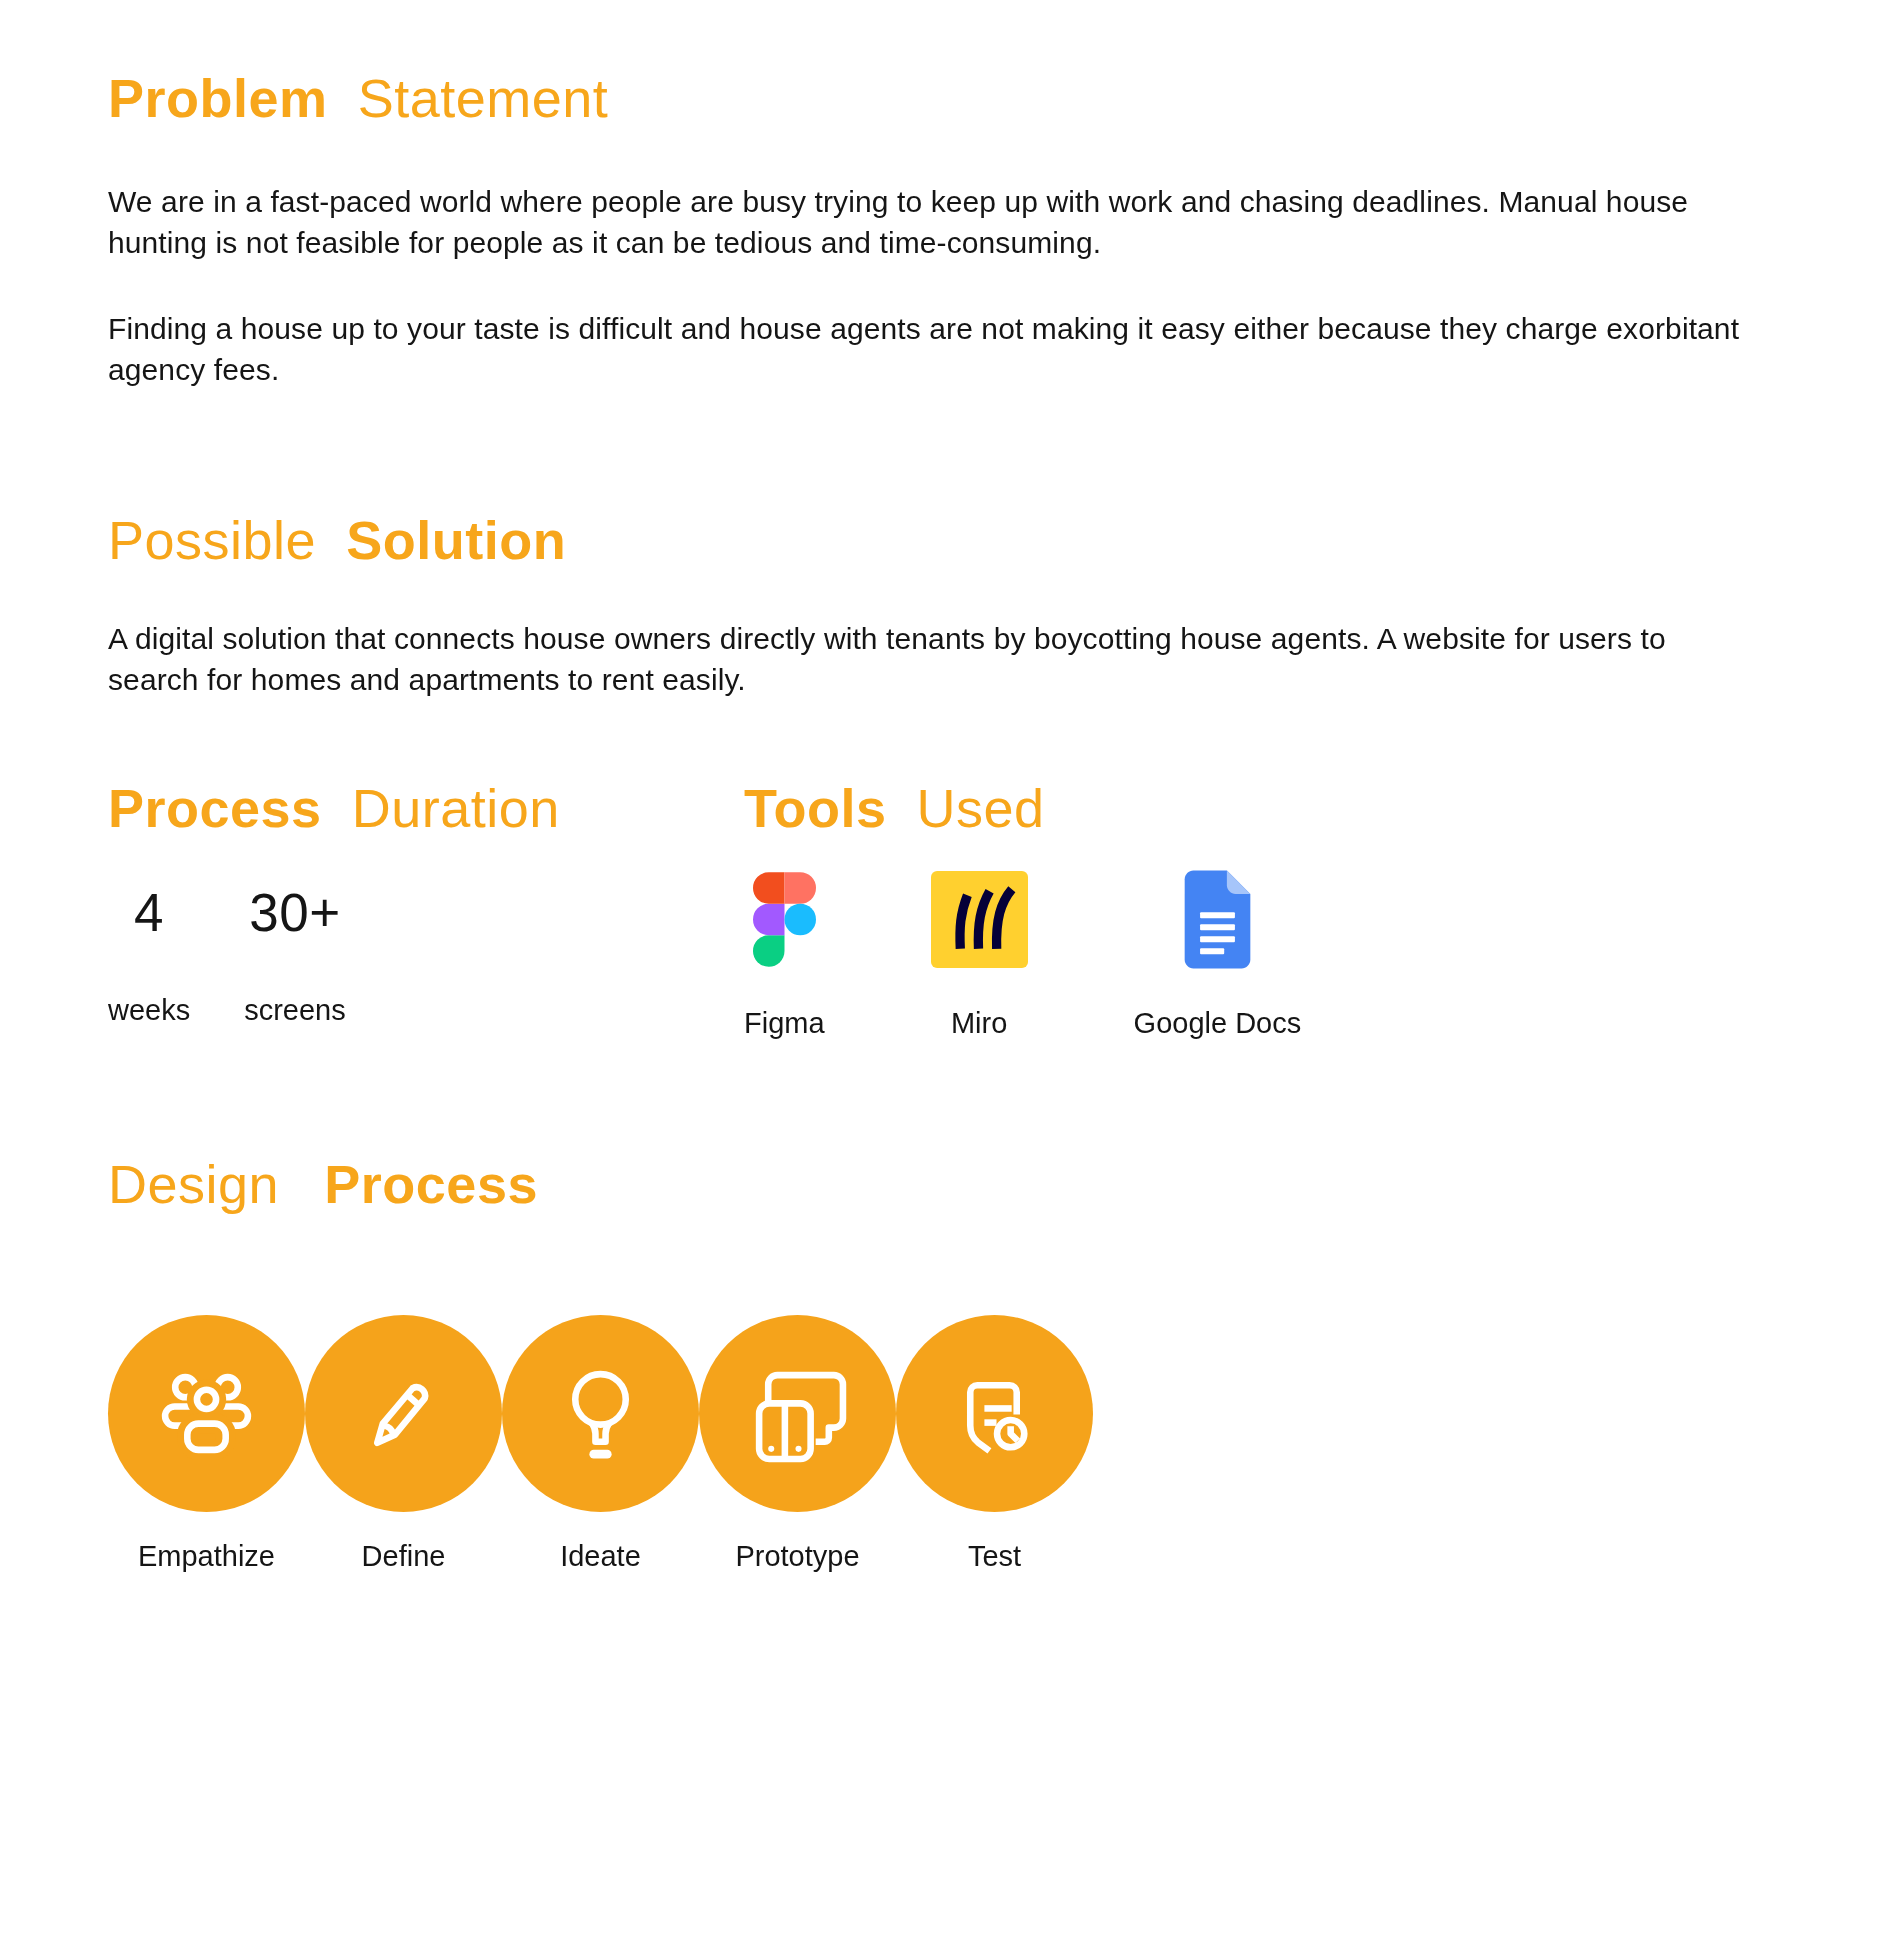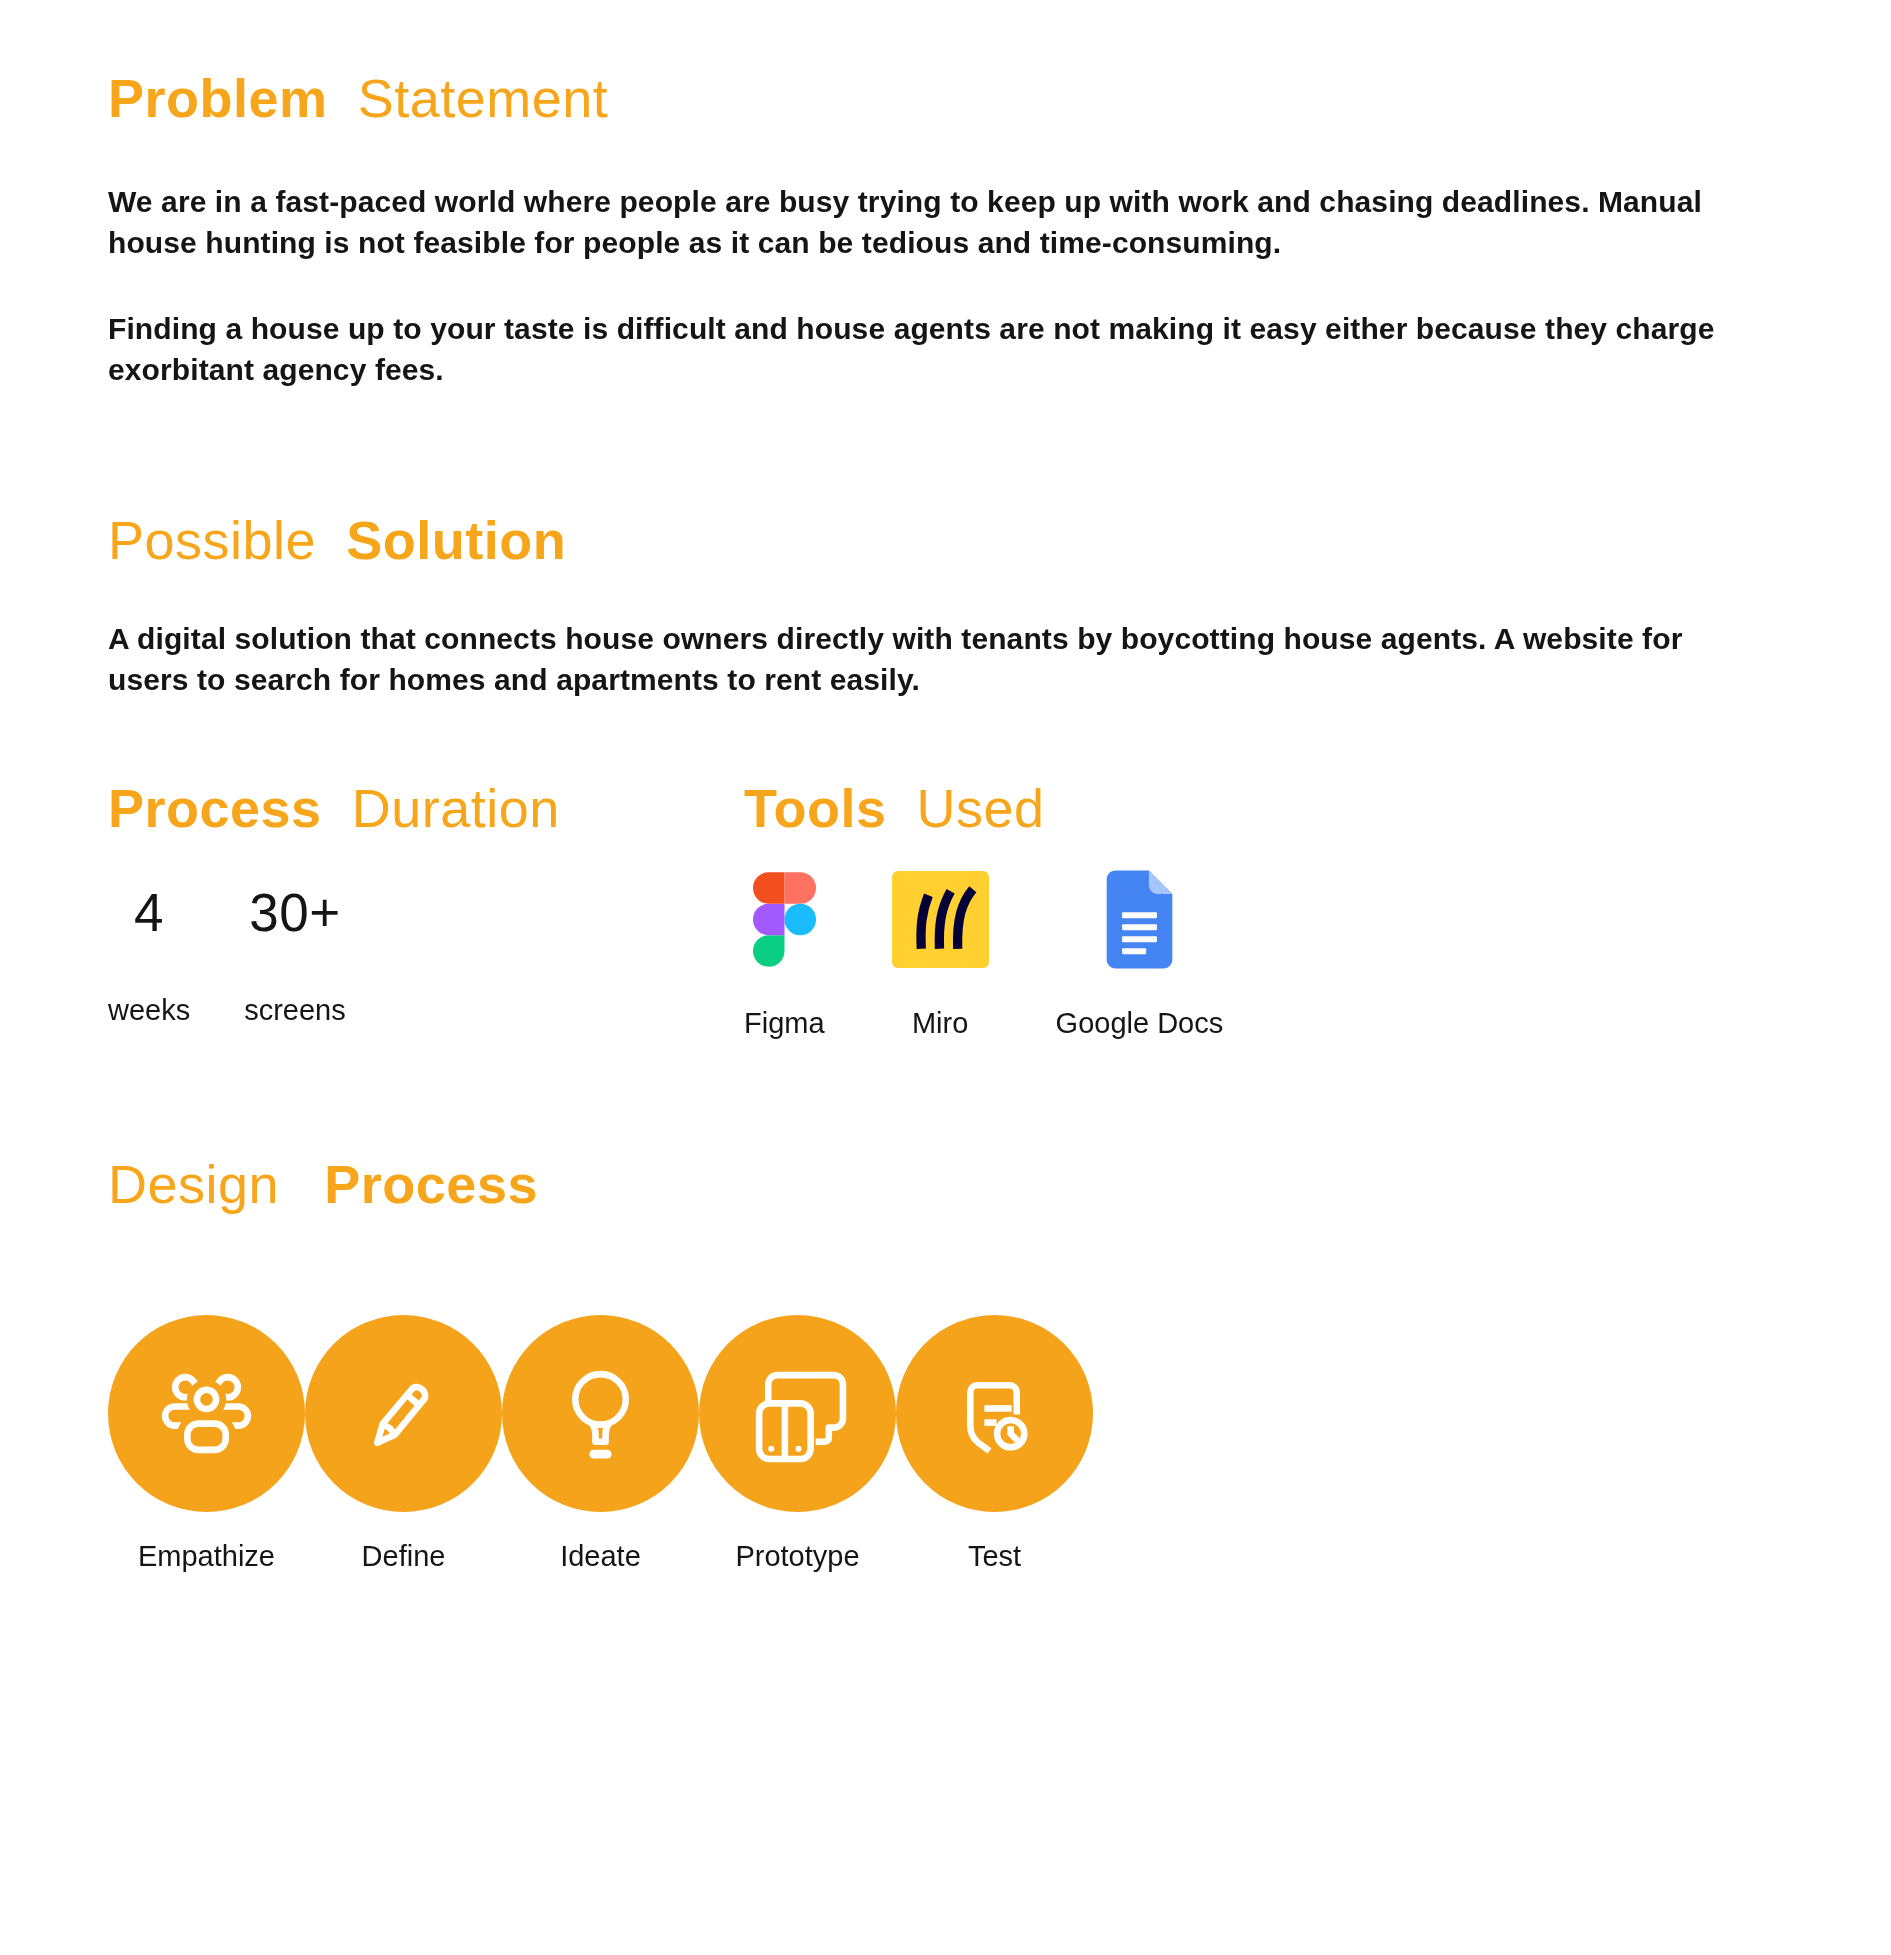--- a/index.html
+++ b/index.html
@@ -22,41 +22,41 @@
     margin:0;font-size:54px;line-height:1.15;font-weight:400;
     color:var(--accent);letter-spacing:0.5px;white-space:nowrap;
   }
   .sec-title .part{font-weight:400;}
   .sec-title .part.bold{font-weight:700;}
   .sec-title .part + .part{margin-left:0.27em;}
   .sec-title.design-title .part + .part{margin-left:0.55em;}
 
   .body-text{
     margin:0;font-size:30px;line-height:1.38;letter-spacing:0.1px;
-    max-width:1655px;color:var(--text);font-weight:700;
+    max-width:1655px;color:var(--text);font-weight:400;
   }
   .mt-p1{margin-top:52px;}
   .mt-p2{margin-top:44px;}
   .mt-solution{margin-top:118px;}
   .mt-p3{margin-top:47px;}
   .mt-row{margin-top:76px;}
   .mt-design{margin-top:113px;}
   .mt-p4{margin-top:44px;}
   .mt-steps{margin-top:99px;}
 
   .row{display:flex;align-items:flex-start;}
   .col-duration{flex:none;width:636px;}
   .col-tools{flex:1;}
 
   .stats{display:flex;gap:54px;margin-top:47px;}
   .stat{display:flex;flex-direction:column;align-items:center;}
   .stat-value{font-size:53px;line-height:1;font-weight:500;letter-spacing:0.5px;}
   .stat-label{margin-top:54px;font-size:29px;line-height:1.2;text-align:center;}
 
-  .tools{display:flex;gap:67px;margin-top:31px;}
+  .tools{display:flex;gap:106px;margin-top:31px;}
   .tool{display:flex;flex-direction:column;align-items:center;}
   .tool-icon-box{height:99px;display:flex;align-items:center;justify-content:center;}
   .tool-label{margin-top:37px;font-size:29px;line-height:1.2;font-weight:500;white-space:nowrap;}
 
   .steps{display:flex;}
   .step{width:197px;display:flex;flex-direction:column;align-items:center;}
   .circle{
     width:197px;height:197px;border-radius:50%;
     background:var(--circle);
     display:flex;align-items:center;justify-content:center;

